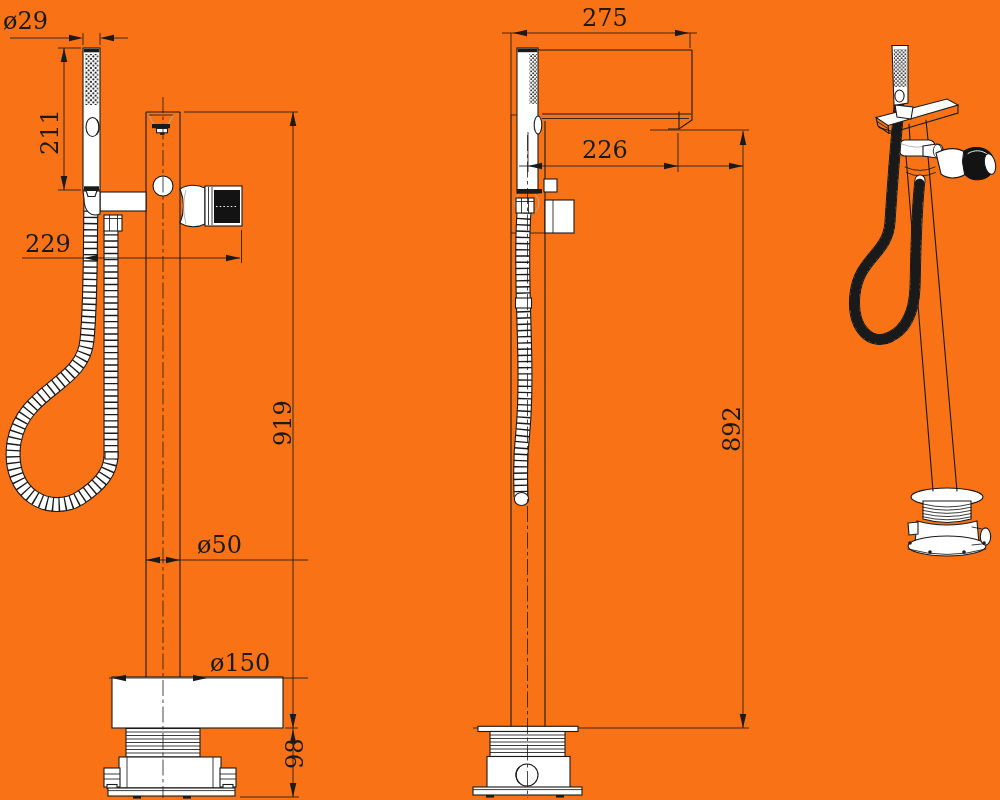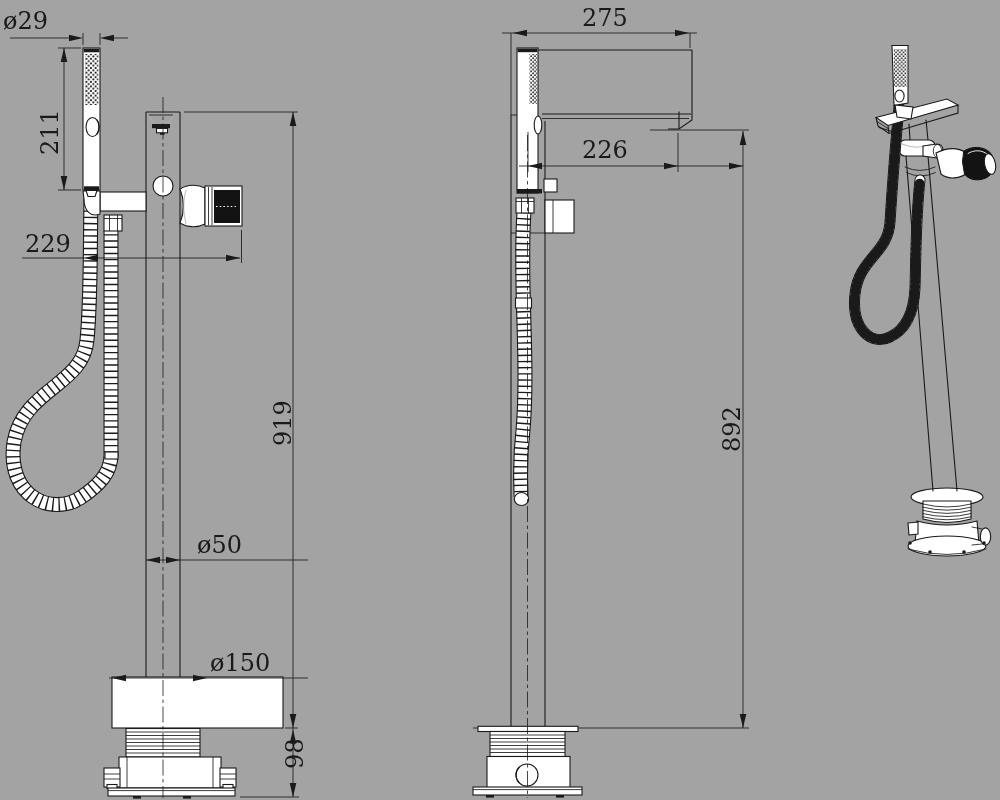--- a/index.html
+++ b/index.html
@@ -1,16 +1,16 @@
 <!DOCTYPE html>
 <html><head>
 <meta charset="utf-8">
 <style>
   html,body{margin:0;padding:0;background:#ffffff;}
-  .stage{width:1000px;height:800px;position:relative;background:#a3a3a3;}
+  .stage{width:1000px;height:800px;position:relative;background:#f97316;}
   svg{display:block;}
   .dim{font-family:"DejaVu Serif", serif;font-size:24px;fill:#1a1a1a;}
   .ln{stroke:#1a1a1a;fill:none;stroke-width:1.1;}
   .thin{stroke:#1a1a1a;fill:none;stroke-width:0.85;}
   .ghost{stroke:#b0b0b0;fill:none;stroke-width:0.9;}
   .wfill{fill:#ffffff;stroke:#1a1a1a;stroke-width:1.1;}
   .dark{fill:#1a1a1a;stroke:none;}
   .arrow{fill:#1a1a1a;stroke:none;}
   .cl{stroke:#1a1a1a;stroke-width:0.8;fill:none;stroke-dasharray:16 3.5 3.5 3.5;}
 </style>

